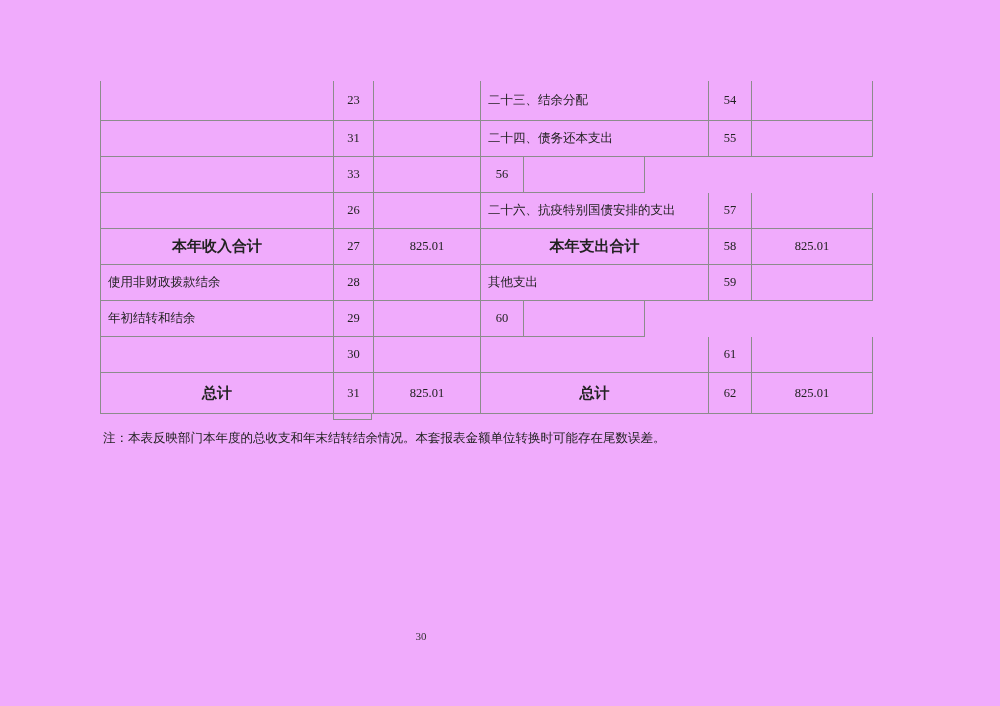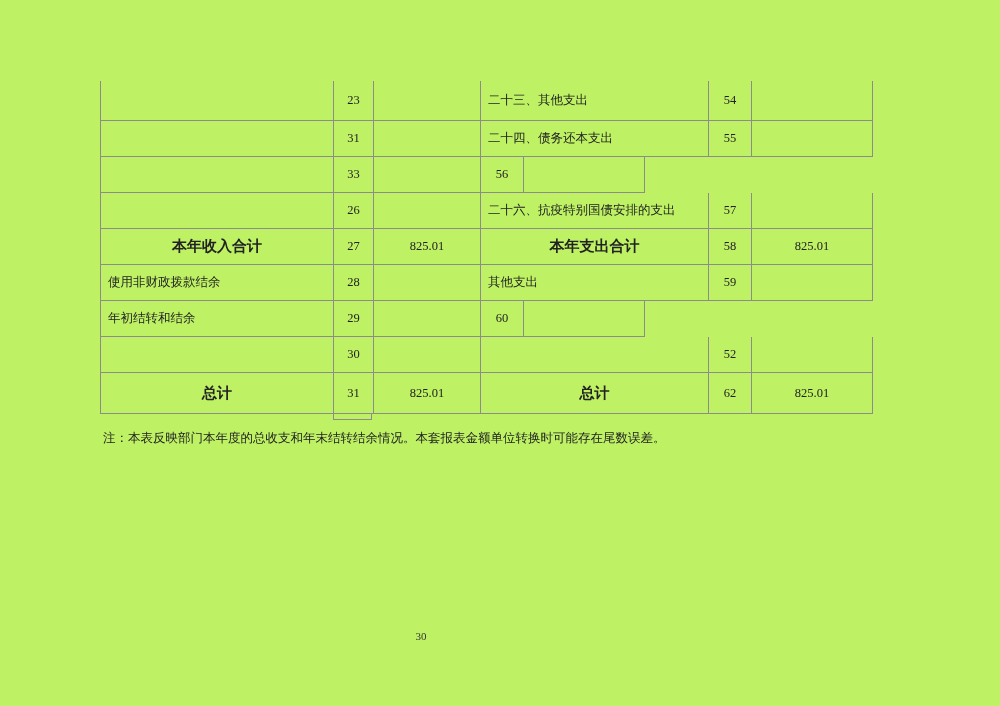--- a/index.html
+++ b/index.html
@@ -6,21 +6,21 @@
     --ink:#222222;
     --line:#8c8c8c;
   }
   html,body{margin:0;padding:0;}
   body{
     width:1000px;height:706px;
     background:#ffffff;
     font-family:"Liberation Serif","DejaVu Serif",serif;
     color:var(--ink);
   }
-  .sheet{position:relative;width:1000px;height:706px;overflow:hidden;background:#bef264;}
+  .sheet{position:relative;width:1000px;height:706px;overflow:hidden;background:#f0abfc;}
 
   
   .budget-table{
     position:absolute;left:100px;top:81px;
     width:772px;height:333px;
     border-left:1px solid var(--line);
     font-size:12.5px;
   }
   .tr{display:flex;height:36px;}
   .tr.r-first{height:40px;}
@@ -68,21 +68,21 @@
 <body>
 
 <div class="sheet">
 
   <div class="budget-table">
 
     <div class="tr r-first">
       <div class="td item col-income-item"></div>
       <div class="td num  col-income-no">23</div>
       <div class="td amt  col-income-amt"></div>
-      <div class="td item col-exp-item">二十三、其他支出</div>
+      <div class="td item col-exp-item">二十三、结余分配</div>
       <div class="td num  col-exp-no">54</div>
       <div class="td amt  col-exp-amt"></div>
     </div>
 
     <div class="tr">
       <div class="td item col-income-item"></div>
       <div class="td num  col-income-no">31</div>
       <div class="td amt  col-income-amt"></div>
       <div class="td item col-exp-item">二十四、债务还本支出</div>
       <div class="td num  col-exp-no">55</div>
@@ -130,21 +130,21 @@
       <div class="td amt  col-income-amt"></div>
       <div class="td num  col-exp-no">60</div>
       <div class="td amt  col-exp-amt"></div>
     </div>
 
     <div class="tr">
       <div class="td item col-income-item"></div>
       <div class="td num  col-income-no">30</div>
       <div class="td amt  col-income-amt"></div>
       <div class="td item col-exp-item"></div>
-      <div class="td num  col-exp-no">52</div>
+      <div class="td num  col-exp-no">61</div>
       <div class="td amt  col-exp-amt"></div>
     </div>
 
     <div class="tr r-last">
       <div class="td hdr col-income-item">总计</div>
       <div class="td num  col-income-no">31</div>
       <div class="td amt  col-income-amt">825.01</div>
       <div class="td hdr col-exp-item">总计</div>
       <div class="td num  col-exp-no">62</div>
       <div class="td amt  col-exp-amt">825.01</div>

